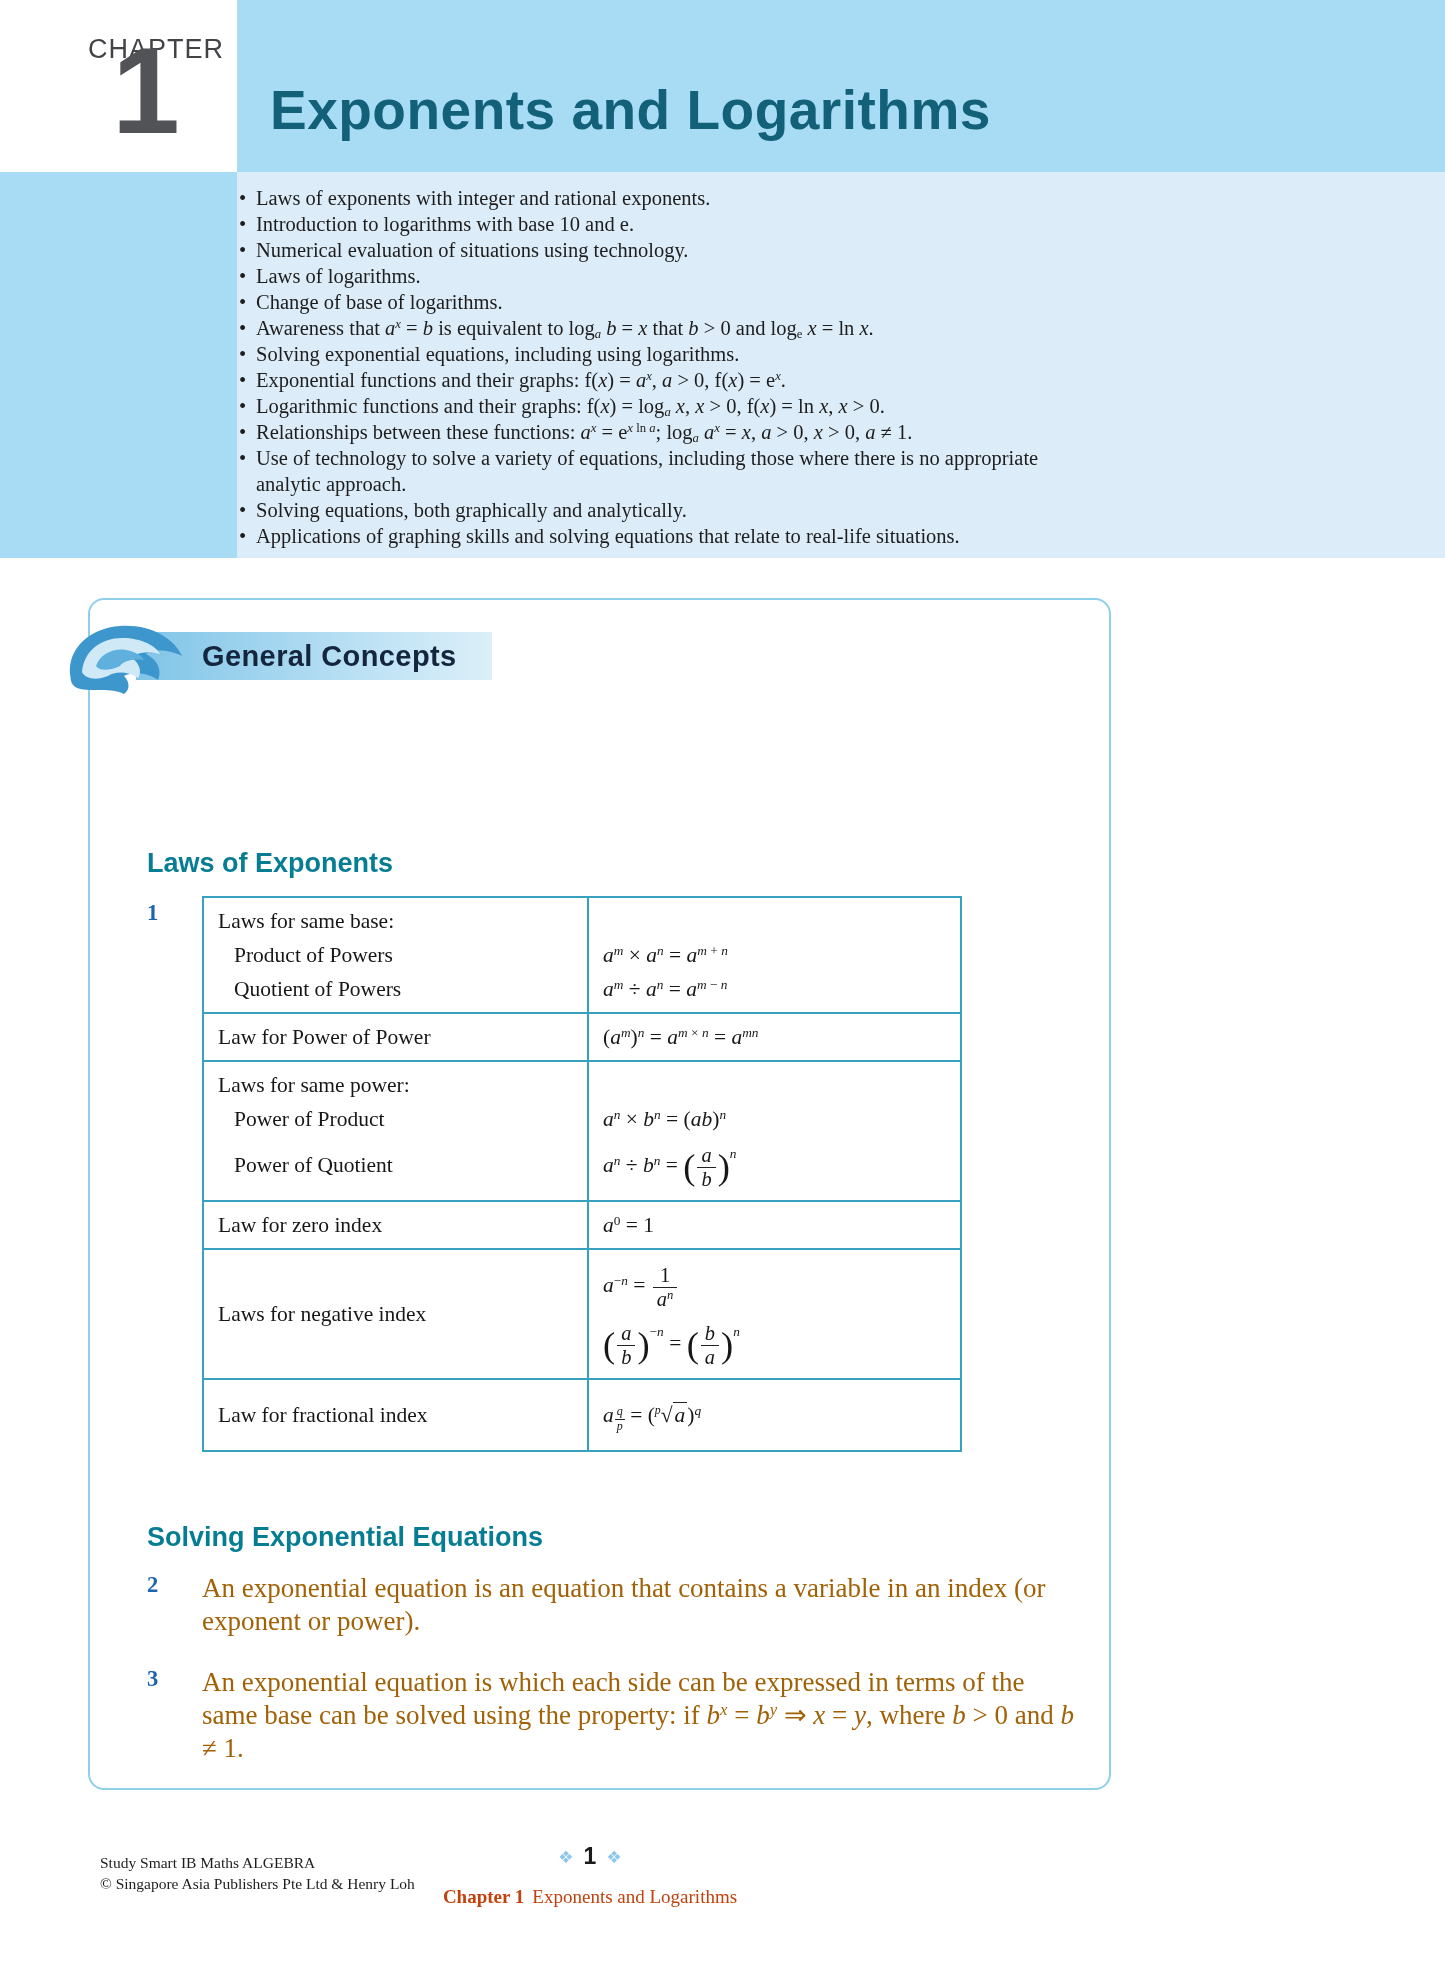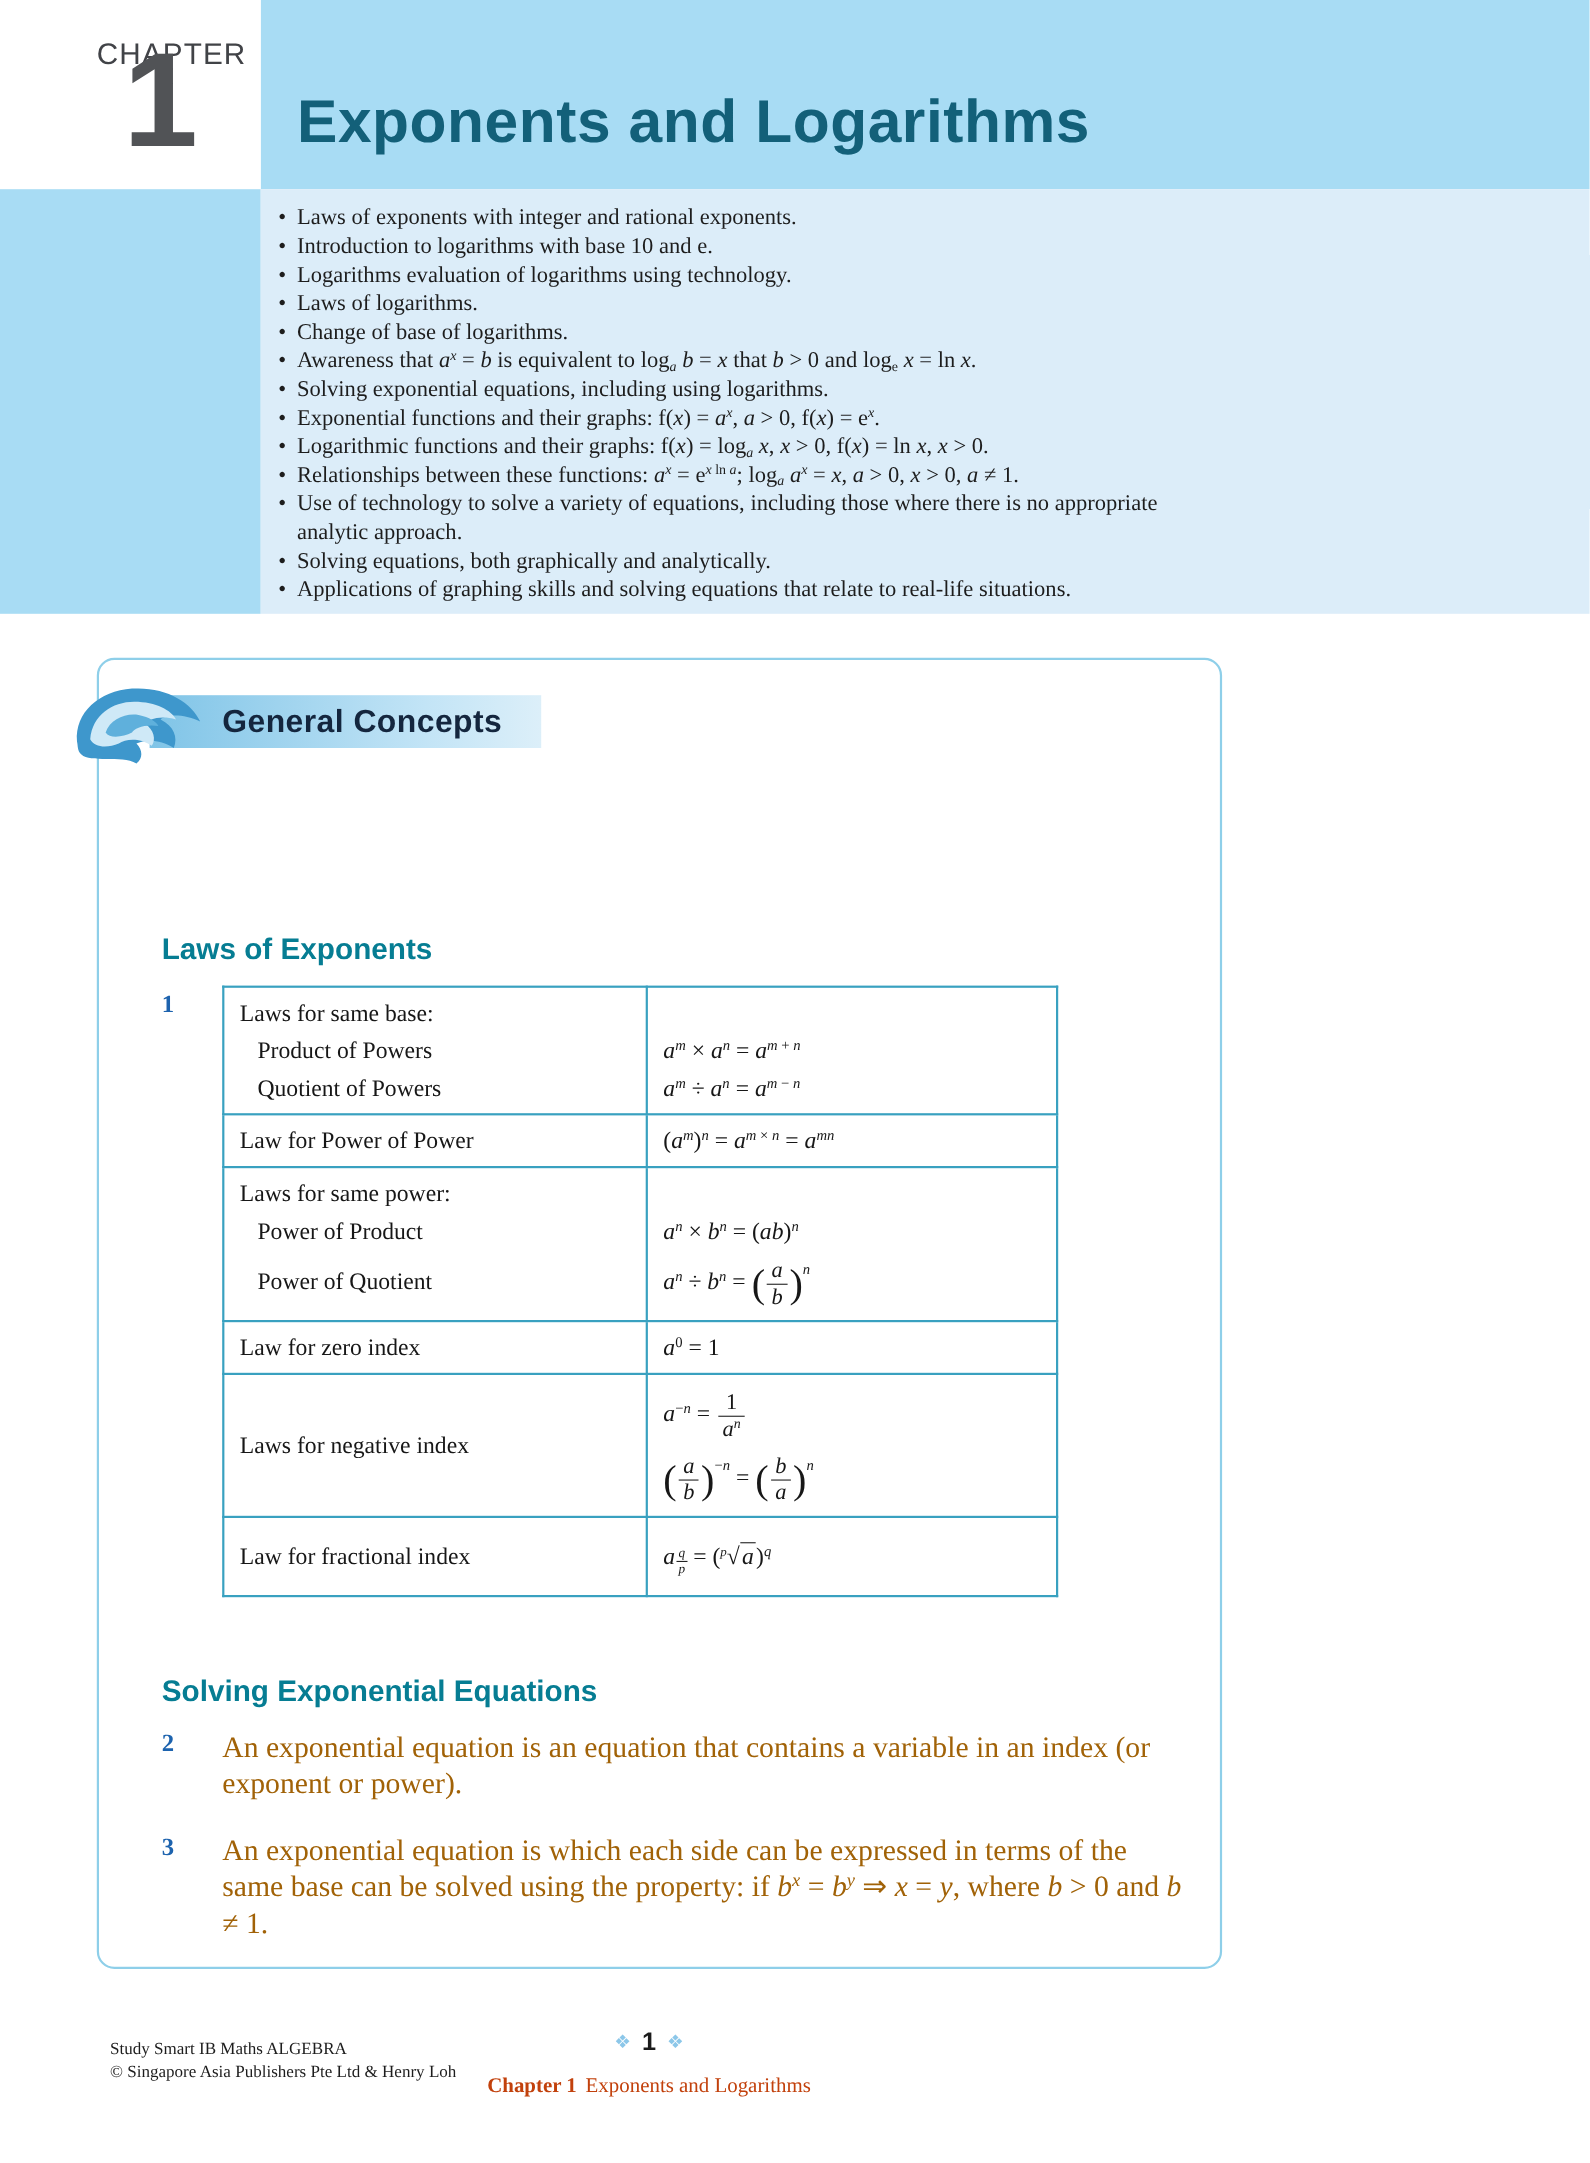--- a/index.html
+++ b/index.html
@@ -17,21 +17,21 @@
     font-size:27px;color:#414347;letter-spacing:1px;}
   .chapter-num{position:absolute;top:30px;left:112px;font-family:"Liberation Sans",sans-serif;
     font-weight:bold;font-size:122px;line-height:1;color:#515356;}
   .title-band{position:absolute;top:0;left:237px;right:0;height:172px;background:#a8dcf4;}
   .chapter-title{position:absolute;top:78px;left:33px;font-family:"Liberation Sans",sans-serif;
     font-weight:bold;font-size:55px;color:#136079;letter-spacing:0.5px;}
 
   
   .objectives-row{position:absolute;top:172px;left:0;right:0;height:386px;display:flex;}
   .left-strip{width:237px;background:#a8dcf4;}
-  .obj-panel{flex:1;background:#dcedf9;padding:13px 30px 10px 14px;}
+  .obj-panel{flex:1;background:#dcedf9;padding:13px 30px 10px 0;}
   .obj-panel ul{list-style:none;margin:0;padding:0;}
   .obj-panel li{position:relative;font-size:20.5px;line-height:26px;padding-left:19px;max-width:850px;color:#1d1d1d;}
   .obj-panel li::before{content:"\2022";position:absolute;left:2px;top:0;color:#1d1d1d;}
 
   
   .concepts-box{position:absolute;top:598px;left:88px;width:1023px;height:1192px;
     border:2px solid #8ecfe9;border-radius:16px;background:#ffffff;}
   .banner{position:absolute;top:14px;left:-28px;display:flex;align-items:center;}
   .banner svg{position:relative;z-index:2;margin-right:-52px;}
   .banner-strip{position:relative;z-index:1;height:48px;width:356px;
@@ -92,21 +92,21 @@
 <div class="title-band" style="background:transparent;">
   <div class="chapter-title">Exponents and Logarithms</div>
 </div>
 
 <div class="objectives-row">
   <div class="left-strip"></div>
   <div class="obj-panel">
     <ul>
       <li>Laws of exponents with integer and rational exponents.</li>
       <li>Introduction to logarithms with base 10 and e.</li>
-      <li>Logarithms evaluation of logarithms using technology.</li>
+      <li>Numerical evaluation of situations using technology.</li>
       <li>Laws of logarithms.</li>
       <li>Change of base of logarithms.</li>
       <li>Awareness that <i>a</i><sup><i>x</i></sup> = <i>b</i> is equivalent to log<sub><i>a</i></sub> <i>b</i> = <i>x</i> that <i>b</i> &gt; 0 and log<sub>e</sub> <i>x</i> = ln <i>x</i>.</li>
       <li>Solving exponential equations, including using logarithms.</li>
       <li>Exponential functions and their graphs: f(<i>x</i>) = <i>a</i><sup><i>x</i></sup>, <i>a</i> &gt; 0, f(<i>x</i>) = e<sup><i>x</i></sup>.</li>
       <li>Logarithmic functions and their graphs: f(<i>x</i>) = log<sub><i>a</i></sub> <i>x</i>, <i>x</i> &gt; 0, f(<i>x</i>) = ln <i>x</i>, <i>x</i> &gt; 0.</li>
       <li>Relationships between these functions: <i>a</i><sup><i>x</i></sup> = e<sup><i>x</i> ln <i>a</i></sup>; log<sub><i>a</i></sub> <i>a</i><sup><i>x</i></sup> = <i>x</i>, <i>a</i> &gt; 0, <i>x</i> &gt; 0, <i>a</i> ≠ 1.</li>
       <li>Use of technology to solve a variety of equations, including those where there is no appropriate analytic approach.</li>
       <li>Solving equations, both graphically and analytically.</li>
       <li>Applications of graphing skills and solving equations that relate to real-life situations.</li>

